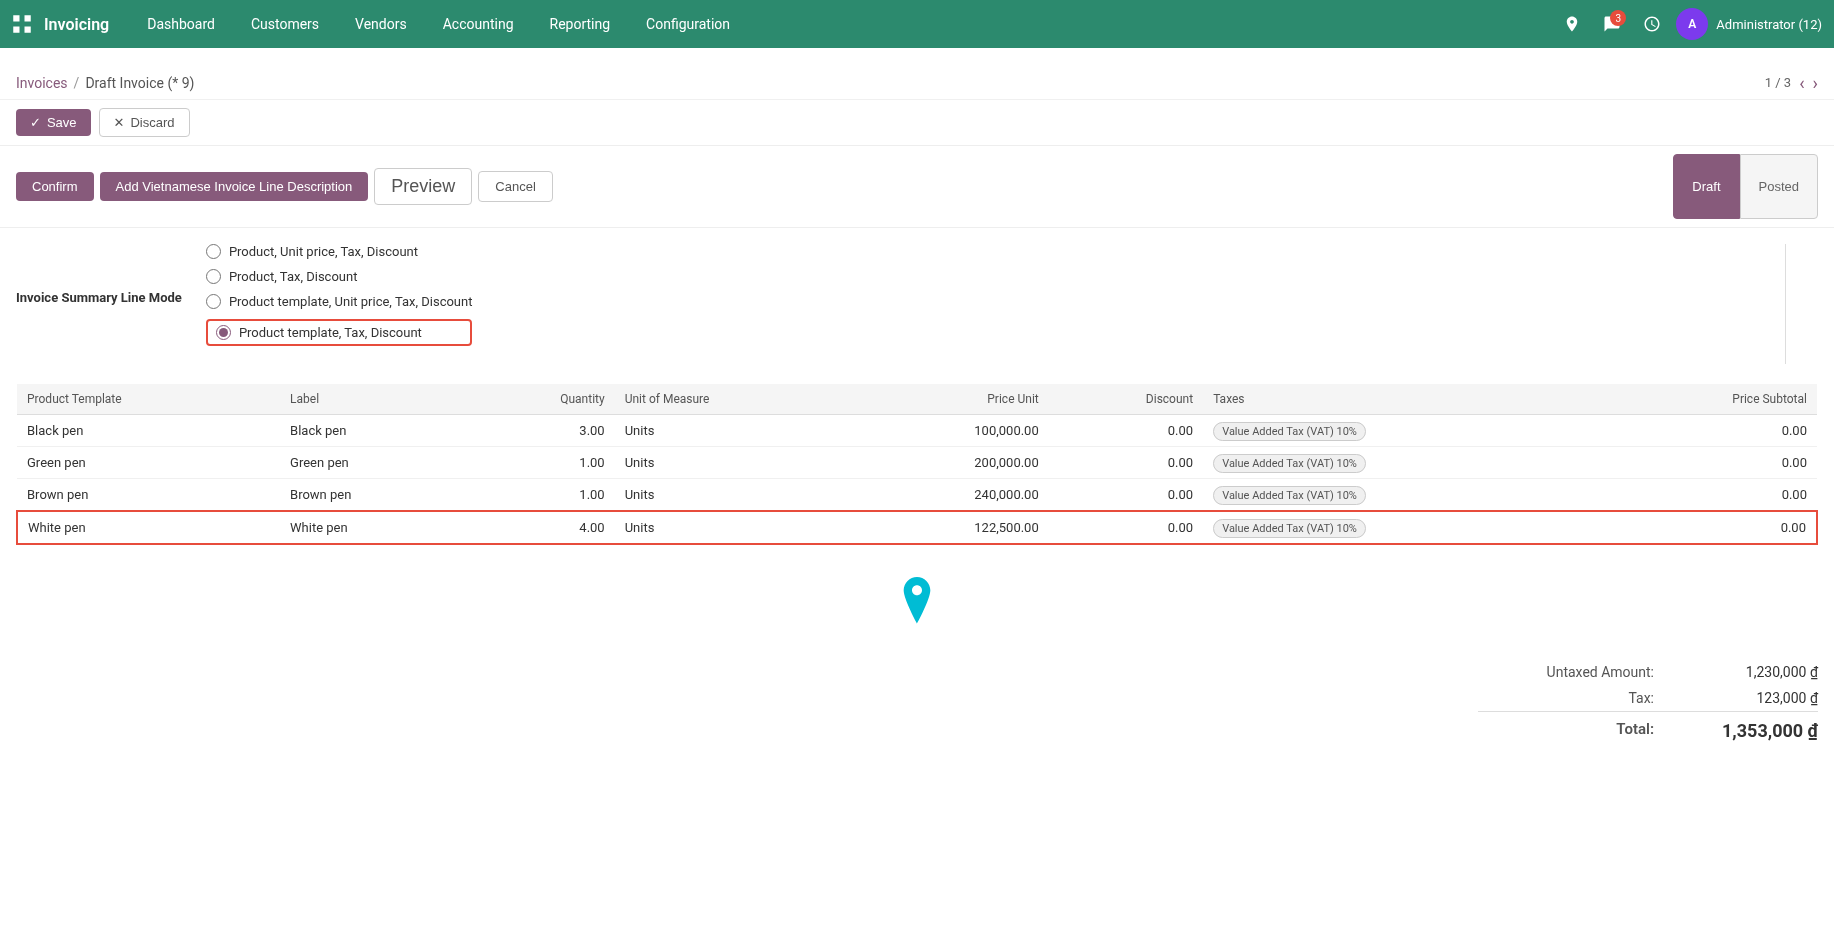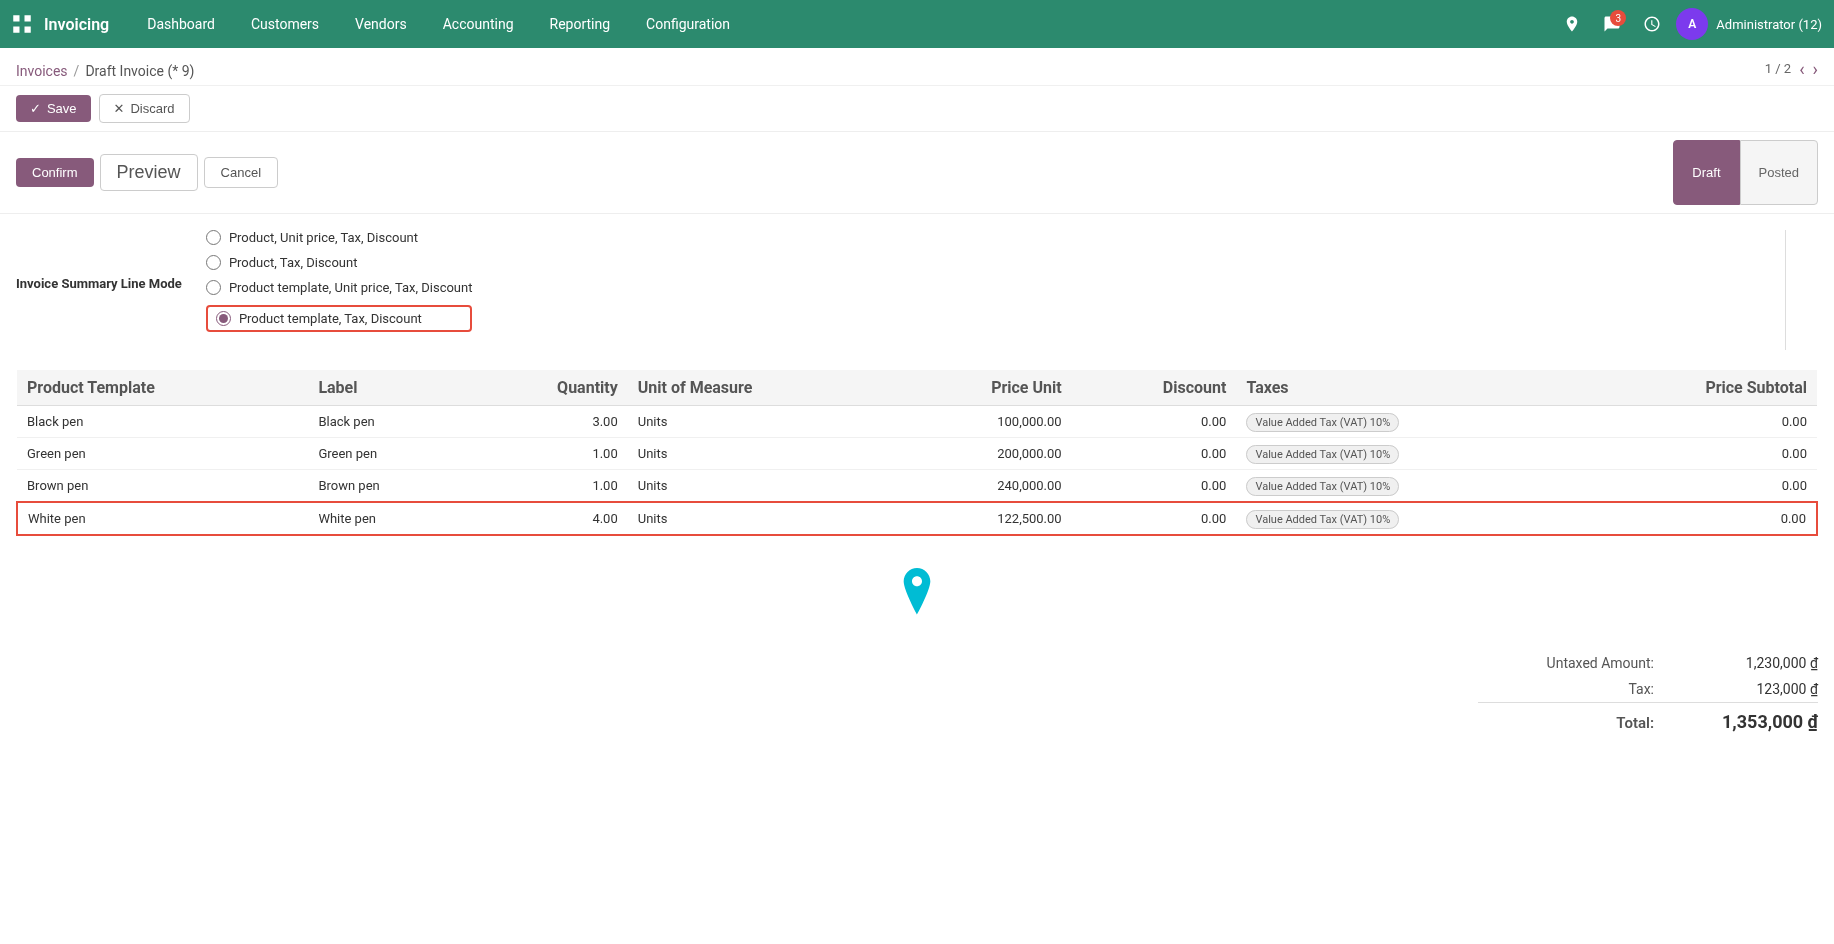--- a/index.html
+++ b/index.html
@@ -49,23 +49,23 @@
       width: 32px; height: 32px;
       background: #7c3aed;
       border-radius: 50%;
       display: flex; align-items: center; justify-content: center;
       color: #fff; font-size: 12px; font-weight: 600; cursor: pointer;
     }
     .topnav-username { color: #fff; font-size: 13px; cursor: pointer; }
 
     
     .breadcrumb-bar {
-      padding: 10px 16px 6px;
-      display: flex;
-      align-items: flex-end;
+      padding: 24px 16px 6px;
+      display: flex;
+      align-items: center;
       gap: 6px;
       font-size: 14px;
       border-bottom: 1px solid #f0f0f0;
       background: #fff;
     }
     .breadcrumb-link { color: #875a7b; cursor: pointer; }
     .breadcrumb-sep { color: #999; }
     .breadcrumb-current { color: #555; }
     .breadcrumb-nav { margin-left: auto; display: flex; align-items: center; gap: 8px; font-size: 13px; color: #666; }
     .nav-arrow { cursor: pointer; color: #875a7b; font-size: 18px; }
@@ -211,22 +211,22 @@
       width: 100%;
       border-collapse: collapse;
       margin-bottom: 16px;
     }
     .invoice-table thead tr {
       background: #f5f5f5;
     }
     .invoice-table th {
       padding: 8px 10px;
       text-align: left;
-      font-size: 16px;
-      font-weight: 700;
+      font-size: 12px;
+      font-weight: 400;
       color: #555;
       border-bottom: 1px solid #ddd;
       white-space: nowrap;
     }
     .invoice-table th.right { text-align: right; }
     .invoice-table td {
       padding: 8px 10px;
       font-size: 13px;
       border-bottom: 1px solid #f0f0f0;
     }
@@ -250,21 +250,21 @@
     
     .totals-section {
       display: flex;
       justify-content: flex-end;
       padding-top: 16px;
     }
     .totals-table { min-width: 340px; }
     .totals-row {
       display: flex;
       justify-content: space-between;
-      align-items: flex-end;
+      align-items: flex-start;
       padding: 5px 0;
       font-size: 14px;
     }
     .totals-row .label { color: #555; text-align: right; padding-right: 24px; min-width: 200px; }
     .totals-row .value { text-align: right; min-width: 120px; color: #333; }
     .totals-row.grand-total { border-top: 1px solid #ddd; margin-top: 0; padding-top: 8px; }
     .totals-row.grand-total .label { font-weight: 600; font-size: 15px; }
     .totals-row.grand-total .value { font-weight: 700; font-size: 18px; color: #333; }
 
     
@@ -319,39 +319,40 @@
     <div class="avatar">A</div>
     <span class="topnav-username">Administrator (12)</span>
   </div>
 </nav>
 
 <div class="breadcrumb-bar">
   <span class="breadcrumb-link">Invoices</span>
   <span class="breadcrumb-sep">/</span>
   <span class="breadcrumb-current">Draft Invoice (* 9)</span>
   <div class="breadcrumb-nav">
-    <span>1 / 2</span>
+    <span>1 / 3</span>
     <span class="nav-arrow">‹</span>
     <span class="nav-arrow">›</span>
   </div>
 </div>
 
 <div class="action-bar">
   <button class="btn-save">
     <span>✓</span>
     <span>Save</span>
   </button>
   <button class="btn-discard">
     <span>✕</span>
     <span>Discard</span>
   </button>
 </div>
 
 <div class="invoice-toolbar">
   <button class="btn-confirm">Confirm</button>
+  <button class="btn-add-vn">Add Vietnamese Invoice Line Description</button>
   <button class="btn-preview">Preview</button>
   <button class="btn-cancel">Cancel</button>
   <div class="status-group">
     <button class="status-btn active">Draft</button>
     <button class="status-btn">Posted</button>
   </div>
 </div>
 
 <div class="content">
 

